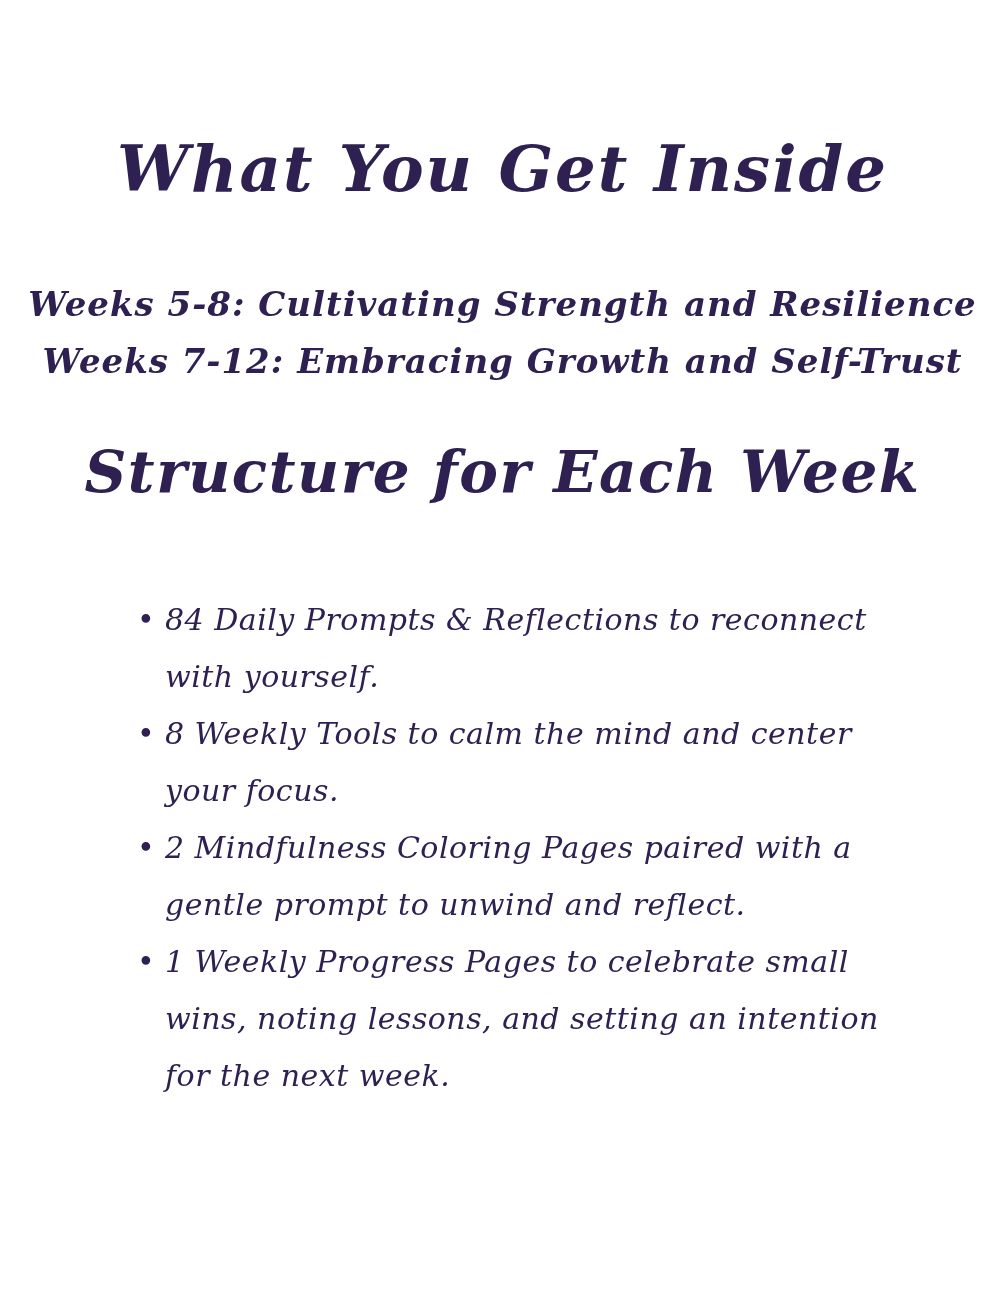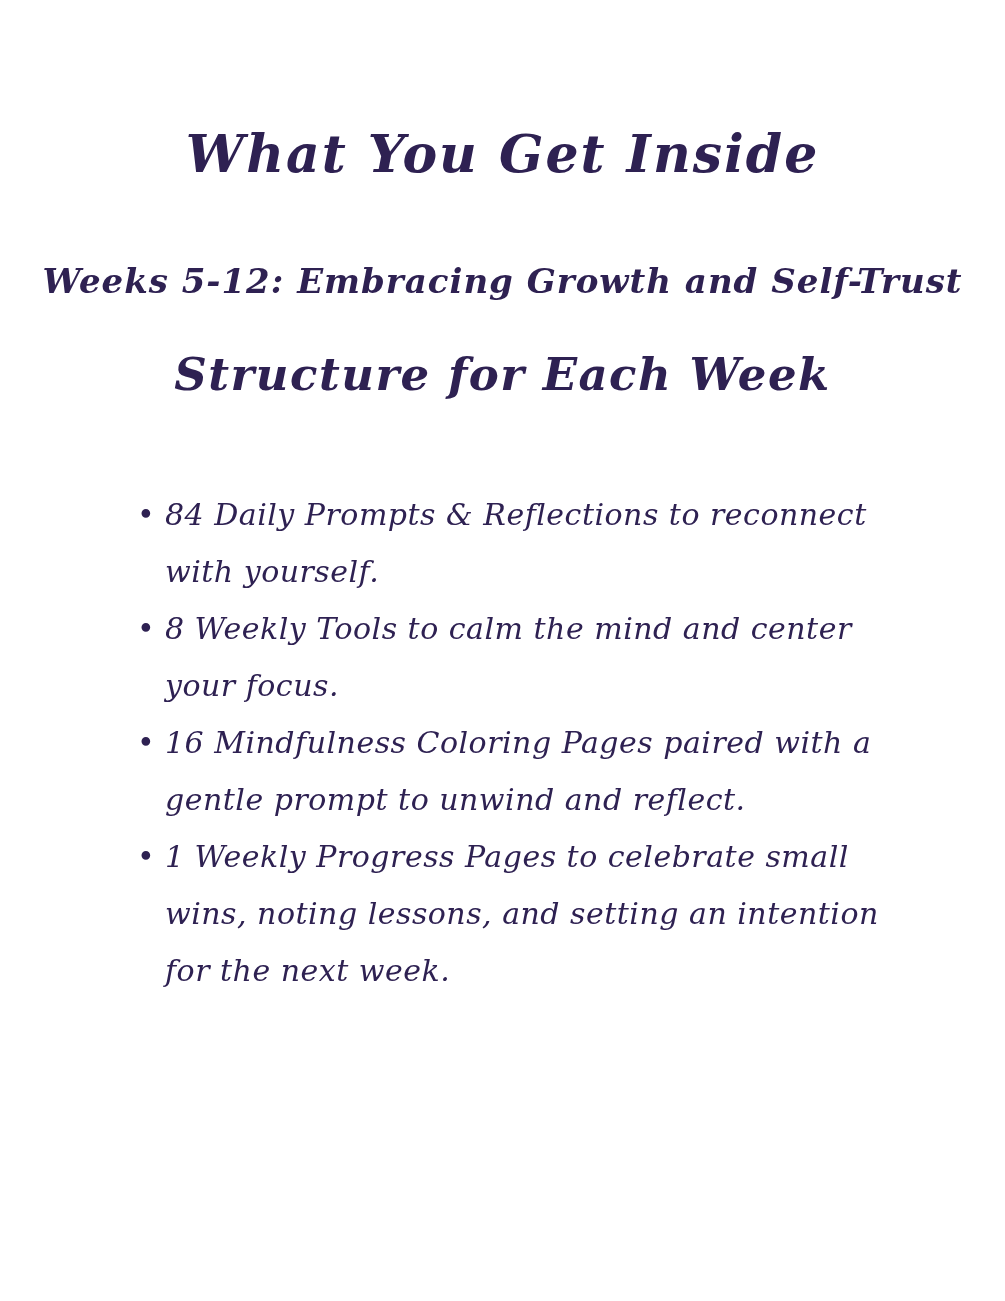--- a/index.html
+++ b/index.html
@@ -14,36 +14,36 @@
     background: #ffffff;
     box-sizing: border-box;
     padding-top: 88px;
     font-family: "DejaVu Serif", serif;
     font-style: italic;
     color: #2e2152;
     overflow: hidden;
   }
   .title {
     text-align: center;
-    font-size: 52px;
+    font-size: 64px;
     font-weight: bold;
     letter-spacing: 2px;
     line-height: 1.2;
   }
   .weeks-block {
     margin-top: 68px;
     text-align: center;
     font-size: 34px;
     font-weight: 600;
     line-height: 57px;
     letter-spacing: 1px;
   }
   .section-heading {
     text-align: center;
-    font-size: 45px;
+    font-size: 58px;
     font-weight: bold;
     letter-spacing: 1.5px;
     line-height: 1.2;
   }
   .bullet-list {
     margin: 84px 80px 0 137px;
     padding: 0;
     list-style: none;
     width: 780px;
     font-size: 30px;
@@ -66,37 +66,38 @@
   }
 </style>
 </head>
 <body>
 
 <div class="page">
 
   <h1 class="title">What You Get Inside</h1>
 
   <div class="weeks-block">
-    <div class="weeks-line">Weeks 5-12: Embracing Growth and Self-Trust</div>
+    <div class="weeks-line">Weeks 5-8: Cultivating Strength and Resilience</div>
+    <div class="weeks-line">Weeks 7-12: Embracing Growth and Self-Trust</div>
   </div>
 
   <h2 class="section-heading">Structure for Each Week</h2>
 
   <ul class="bullet-list">
     <li class="bullet-item">
       <span class="bullet-marker">•</span>
       <span class="bullet-text">84 Daily Prompts &amp; Reflections to reconnect with yourself.</span>
     </li>
     <li class="bullet-item">
       <span class="bullet-marker">•</span>
       <span class="bullet-text">8 Weekly Tools to calm the mind and center your focus.</span>
     </li>
     <li class="bullet-item">
       <span class="bullet-marker">•</span>
-      <span class="bullet-text">16 Mindfulness Coloring Pages paired with a gentle prompt to unwind and reflect.</span>
+      <span class="bullet-text">2 Mindfulness Coloring Pages paired with a gentle prompt to unwind and reflect.</span>
     </li>
     <li class="bullet-item">
       <span class="bullet-marker">•</span>
       <span class="bullet-text">1 Weekly Progress Pages to celebrate small wins, noting lessons, and setting an intention for the next week.</span>
     </li>
   </ul>
 
 </div>
 
 </body></html>

